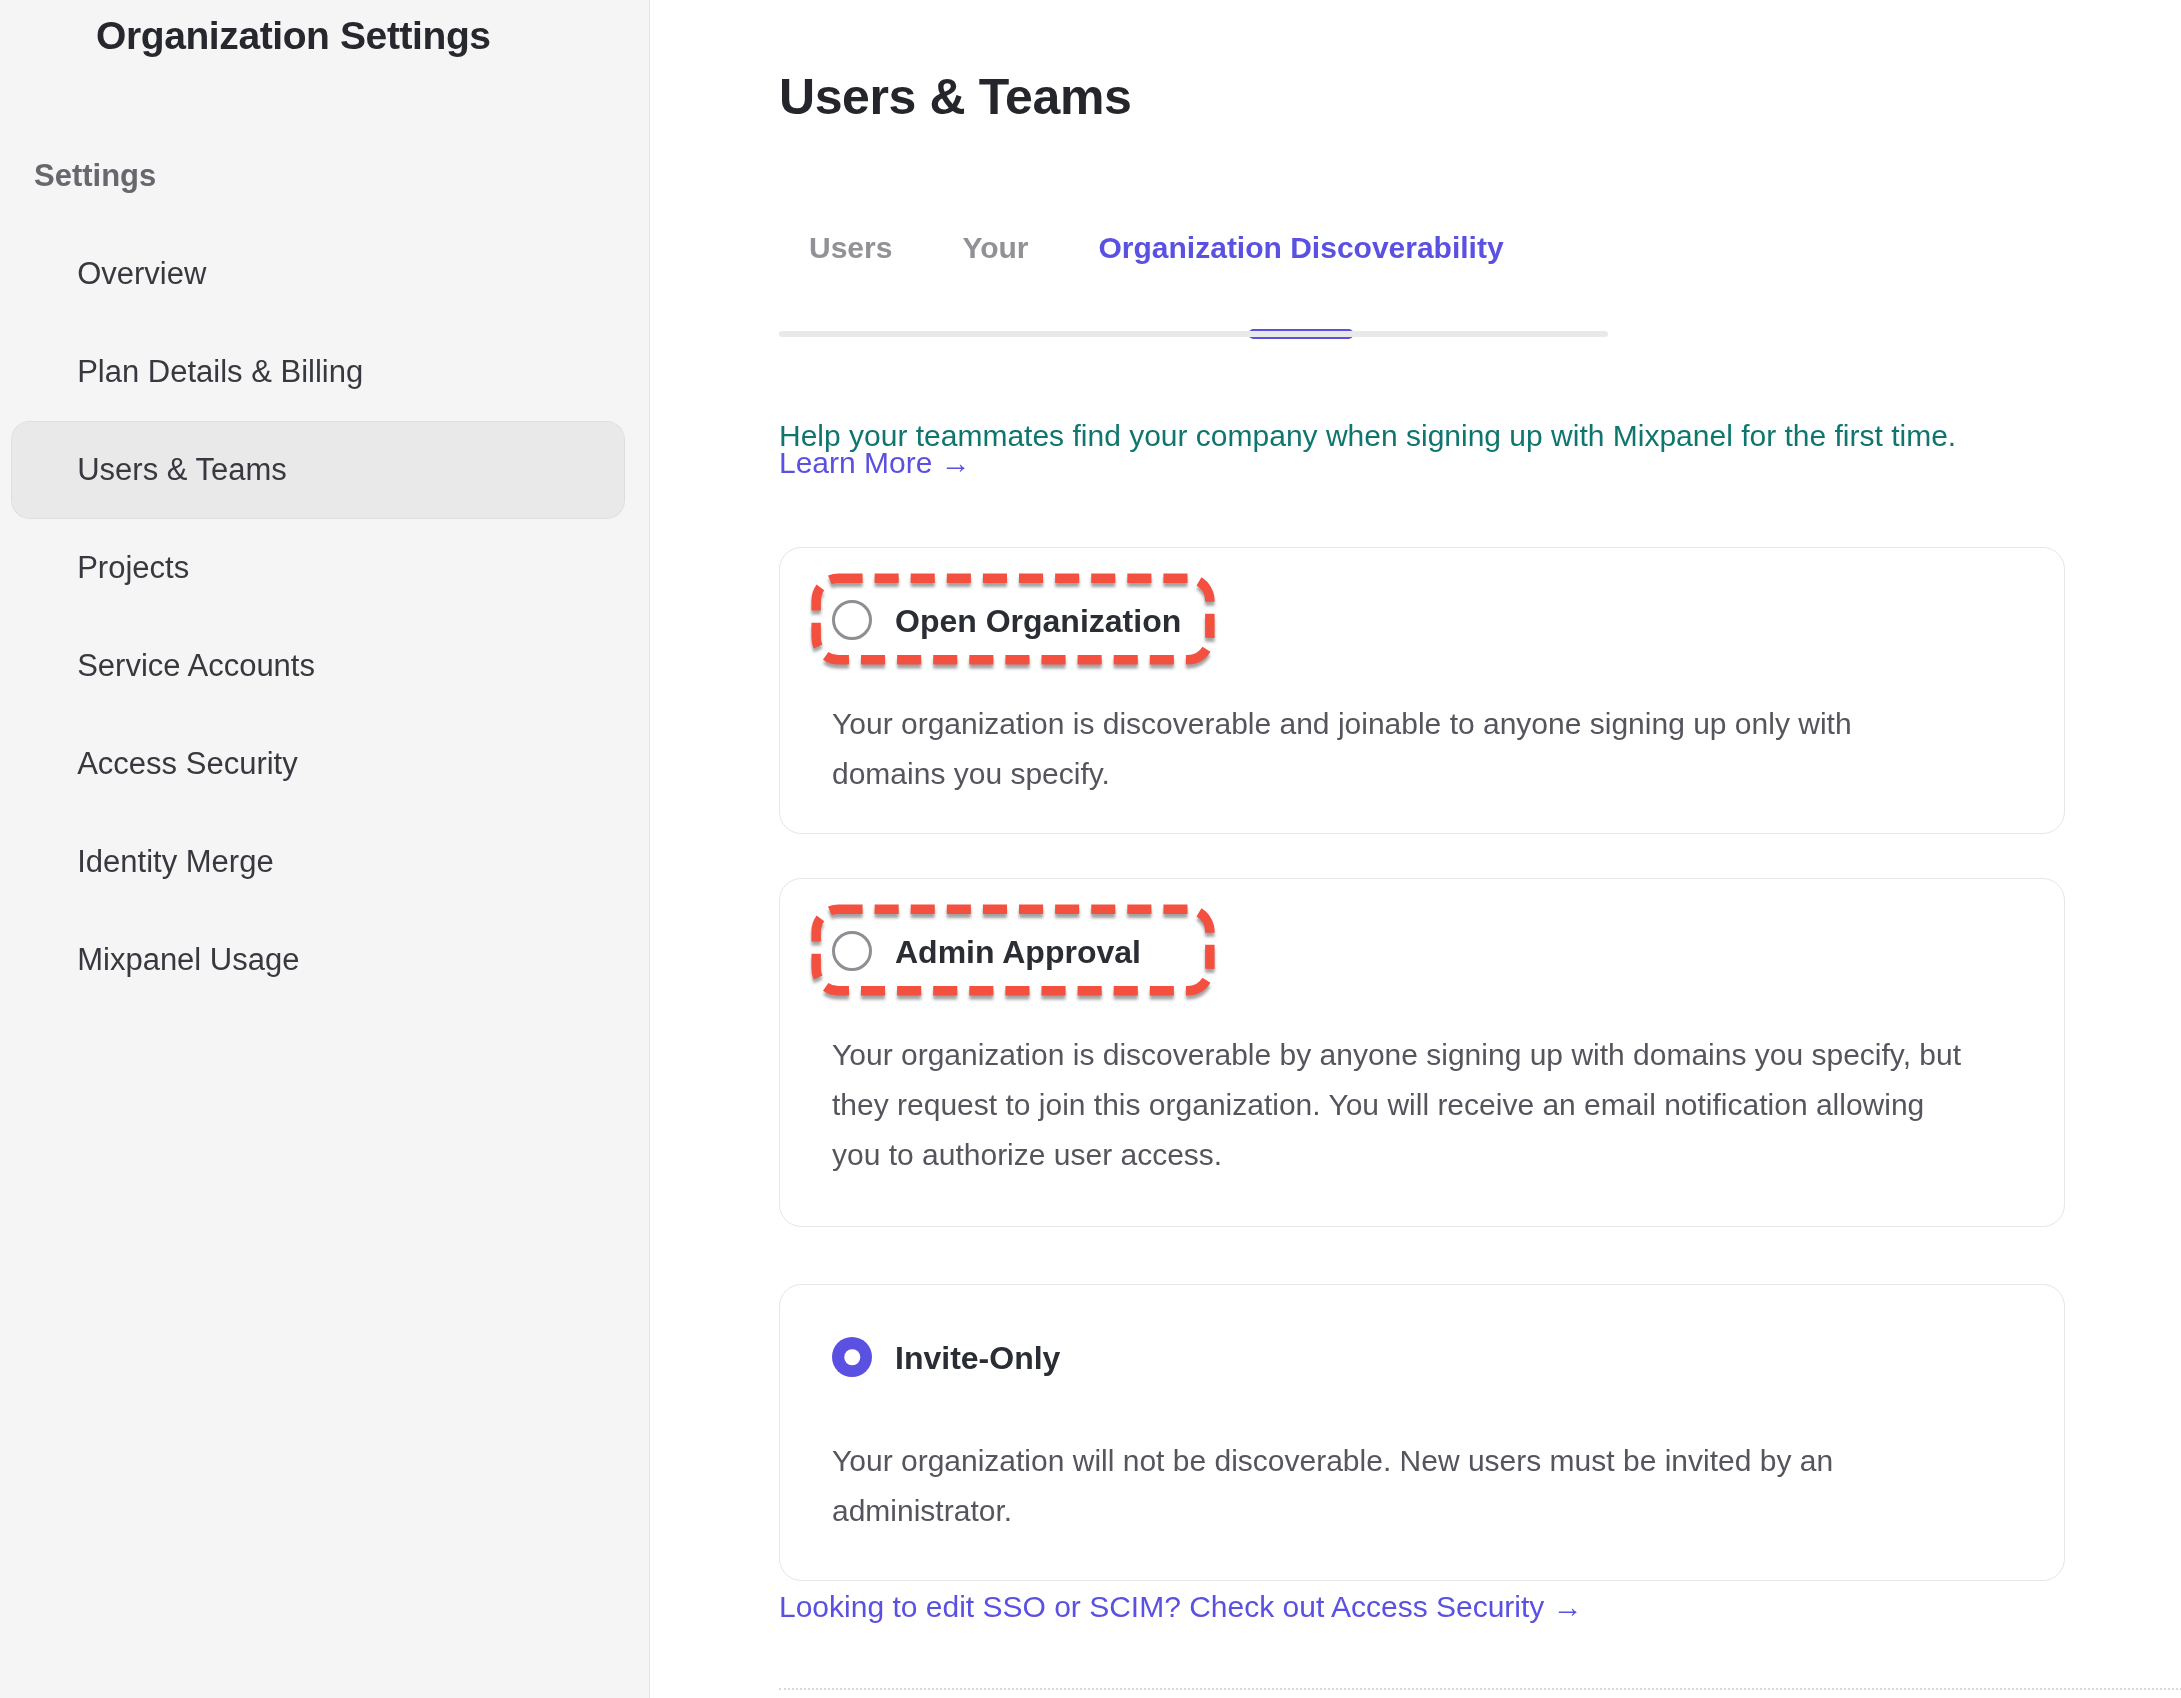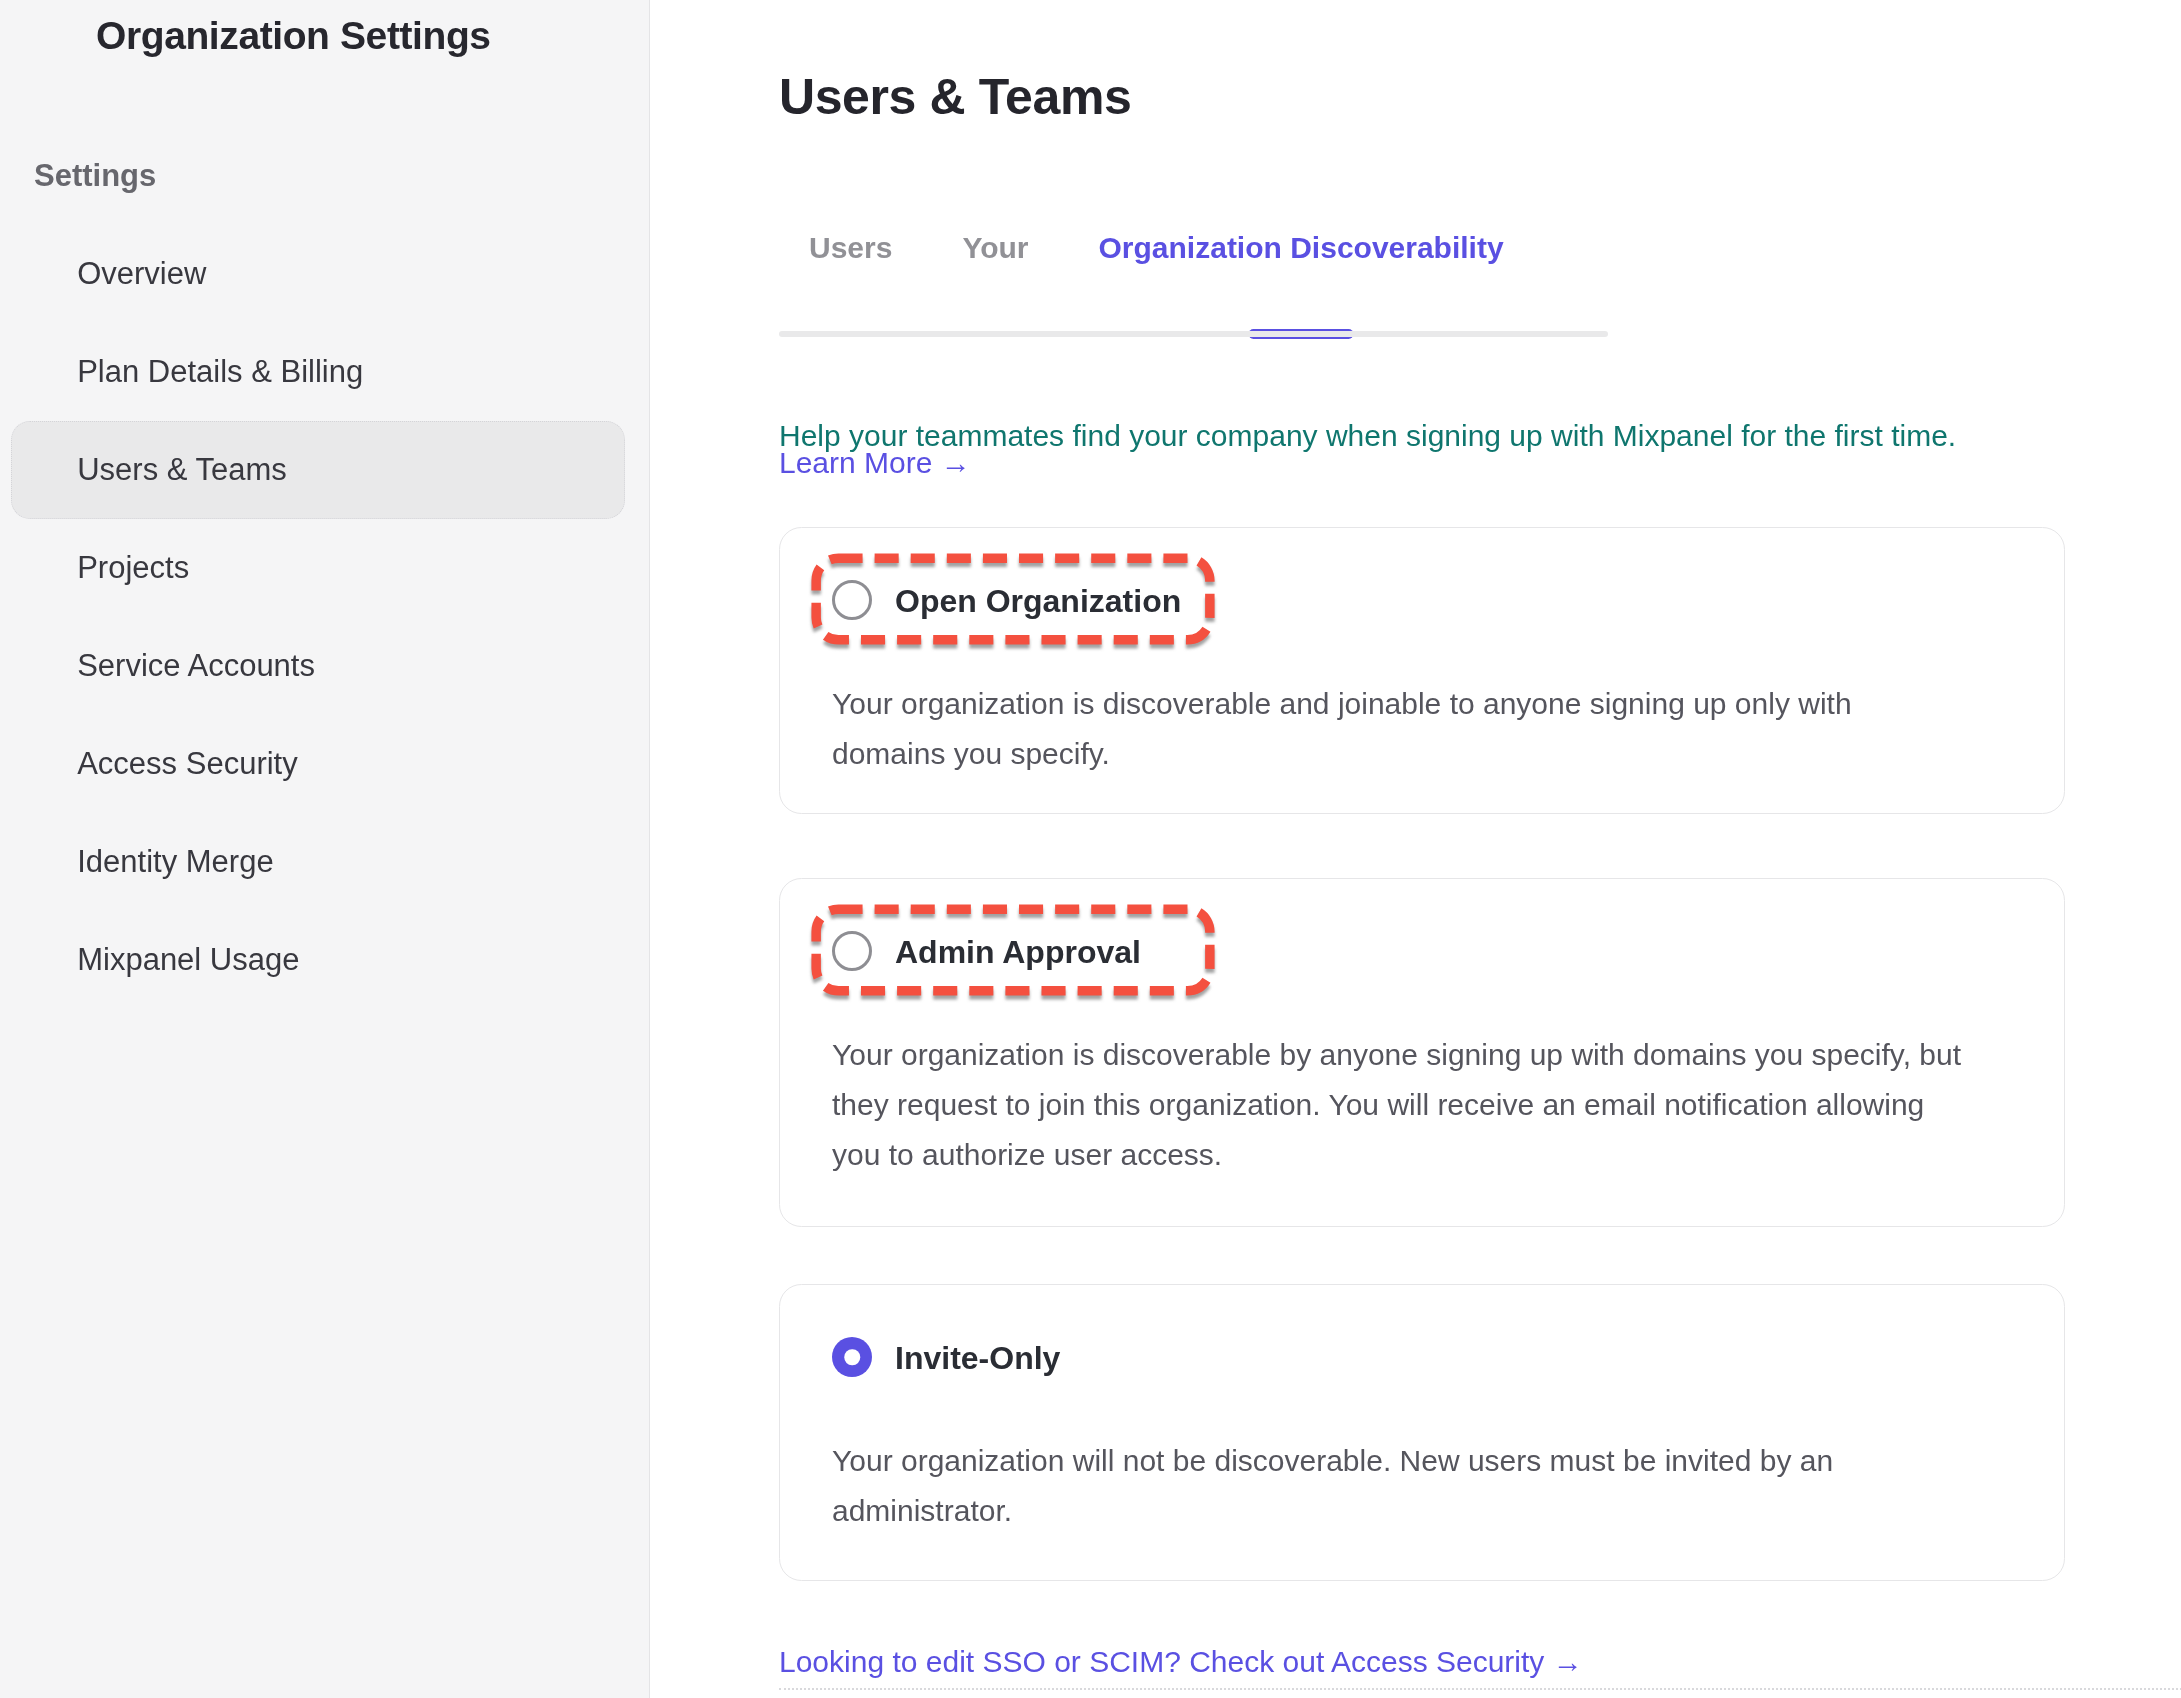--- a/index.html
+++ b/index.html
@@ -76,21 +76,21 @@
   }
   .option-label{
     position:absolute;left:115px;top:73px;transform:translateY(-50%);
     font-size:32px;font-weight:700;color:#2a2d34;cursor:pointer;white-space:nowrap;
   }
   .option-desc{
     position:absolute;left:52px;top:151px;width:1131px;
     font-size:30px;color:#55555d;line-height:50px;
   }
   .footer-link{
-    position:absolute;left:127px;top:1645px;
+    position:absolute;left:127px;top:1590px;
     font-size:30px;color:var(--accent,#5a50e2);cursor:pointer;white-space:nowrap;
   }
   .bottom-divider{
     position:absolute;left:127px;right:0;top:1688px;height:0;
     border-top:2.6px dotted #d9d9dc;
   }
 </style>
 </head>
 <body>
 
@@ -120,21 +120,21 @@
           <div class="tab">Your</div>
           <div class="tab active">Organization Discoverability<div class="tab-indicator"></div></div>
         </div>
       <div class="tabs-track"></div>
     </div>
 
     <p class="intro-text">Help your teammates find your company when signing up with Mixpanel for the first time.</p>
     <a class="learn-more">Learn More →</a>
 
     <div class="cards">
-        <div class="option-card" style="top: 527px; height: 287px;">
+        <div class="option-card" style="top: 547px; height: 287px;">
           <div class="highlight-box"><svg width="404" height="92" viewBox="0 0 470 107">
               <rect x="6" y="6" width="458" height="95" rx="26" fill="none" stroke="#f4503f" stroke-width="11" stroke-dasharray="28 14"></rect>
             </svg></div>
           <div class="radio"></div>
           <div class="option-label">Open Organization</div>
           <div class="option-desc">Your organization is discoverable and joinable to anyone signing up only with domains you specify.</div>
         </div>
         <div class="option-card" style="top: 878px; height: 349px;">
           <div class="highlight-box"><svg width="404" height="92" viewBox="0 0 470 107">
               <rect x="6" y="6" width="458" height="95" rx="26" fill="none" stroke="#f4503f" stroke-width="11" stroke-dasharray="28 14"></rect>

